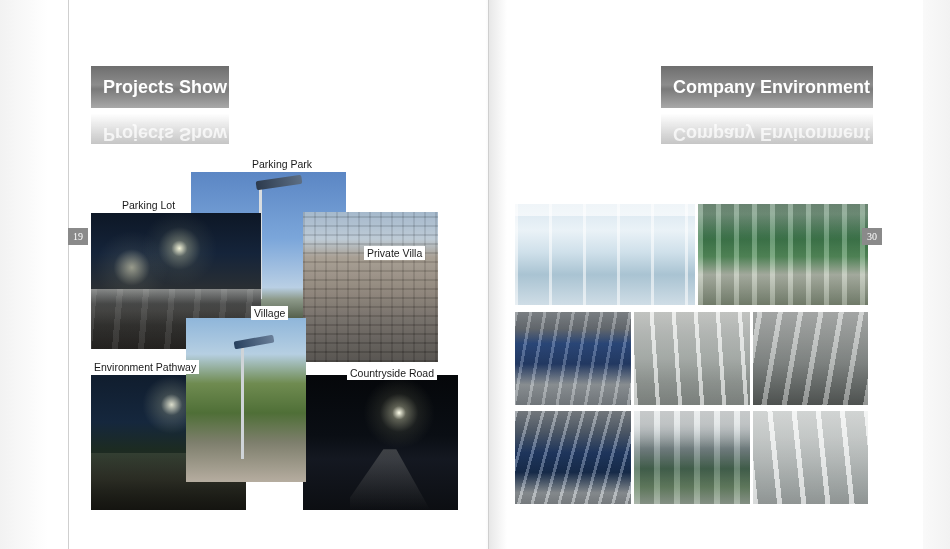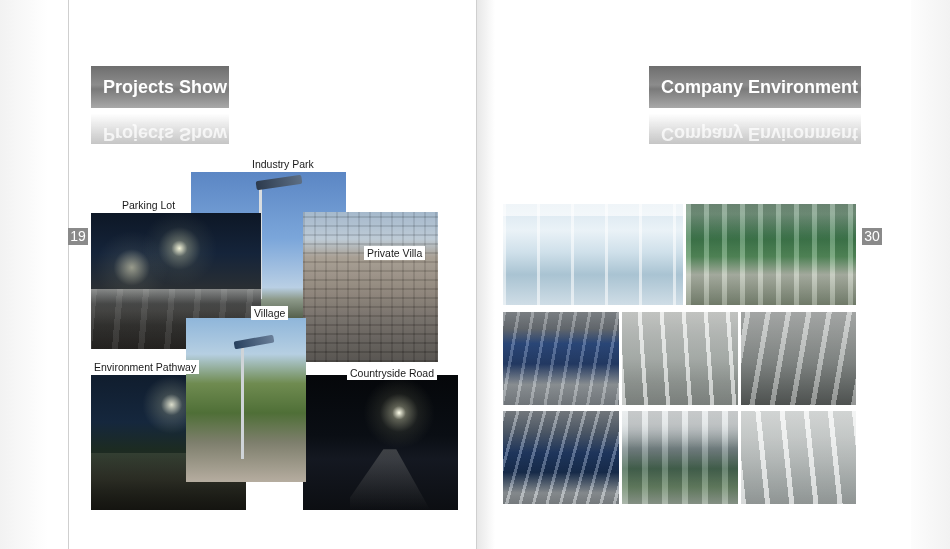--- a/index.html
+++ b/index.html
@@ -35,21 +35,21 @@
   .page {
     position: absolute;
     top: 0;
     width: 406px;
     height: 549px;
     background: #ffffff;
     overflow: hidden;
     padding-left: 28px;
   }
   .page-left { left: 68px; border-left: 1px solid #cfcfcf; }
-  .page-right { left: 476px; border-left: 1px solid #cfcfcf; }
+  .page-right { left: 488px; border-left: 1px solid #cfcfcf; }
 
   .gutter-shadow-l {
     position: absolute;
     right: 0; top: 0;
     width: 18px; height: 549px;
     background: linear-gradient(to right, rgba(255,255,255,0) 0%, rgba(170,170,170,0.35) 100%);
     pointer-events: none;
   }
   .gutter-shadow-r {
     position: absolute;
@@ -60,24 +60,24 @@
   }
 
   
   .page-num {
     position: absolute;
     top: 228px;
     width: 20px;
     height: 17px;
     background: #8a8a8a;
     color: #ffffff;
-    font-size: 14px;
+    font-size: 10px;
     line-height: 17px;
     text-align: center;
-    font-family: Liberation Sans, sans-serif;
+    font-family: Liberation Serif, serif;
   }
   .page-num-left { left: 68px; }
   .page-num-right { left: 862px; }
 
   
   .banner {
     position: absolute;
     height: 42px;
     background: linear-gradient(to bottom, #6e6e6e 0%, #8c8c8c 45%, #7a7a7a 55%, #a8a8a8 100%);
     color: #ffffff;
@@ -311,21 +311,21 @@
 
   <div class="page page-left">
 
     <div class="banner" style="left:22px; top:66px; width:138px;">
       <span class="banner-text">Projects Show</span>
     </div>
     <div class="banner-reflection" style="left:22px; top:108px; width:138px;">
       <span class="banner-text">Projects Show</span>
     </div>
 
-    <div class="caption" style="left:180px; top:157px;">Industry Park</div>
+    <div class="caption" style="left:180px; top:157px;">Parking Park</div>
     <div class="caption" style="left:50px; top:198px;">Parking Lot</div>
     <div class="caption" style="left:295px; top:198px;margin-top:48px;">Private Villa</div>
     <div class="caption" style="left:182px; top:306px;">Village</div>
     <div class="caption" style="left:22px; top:360px;">Environment Pathway</div>
     <div class="caption" style="left:278px; top:366px;">Countryside Road</div>
 
     <div class="photo ph-industry" style="left:122px; top:172px; width:155px; height:148px; z-index:5;"></div>
     <div class="photo ph-parking" style="left:22px;  top:213px; width:170px; height:136px; z-index:10;"></div>
     <div class="photo ph-villa" style="left:234px; top:212px; width:135px; height:150px; z-index:8;"></div>
     <div class="photo ph-village" style="left:117px; top:318px; width:120px; height:164px; z-index:12;"></div>

